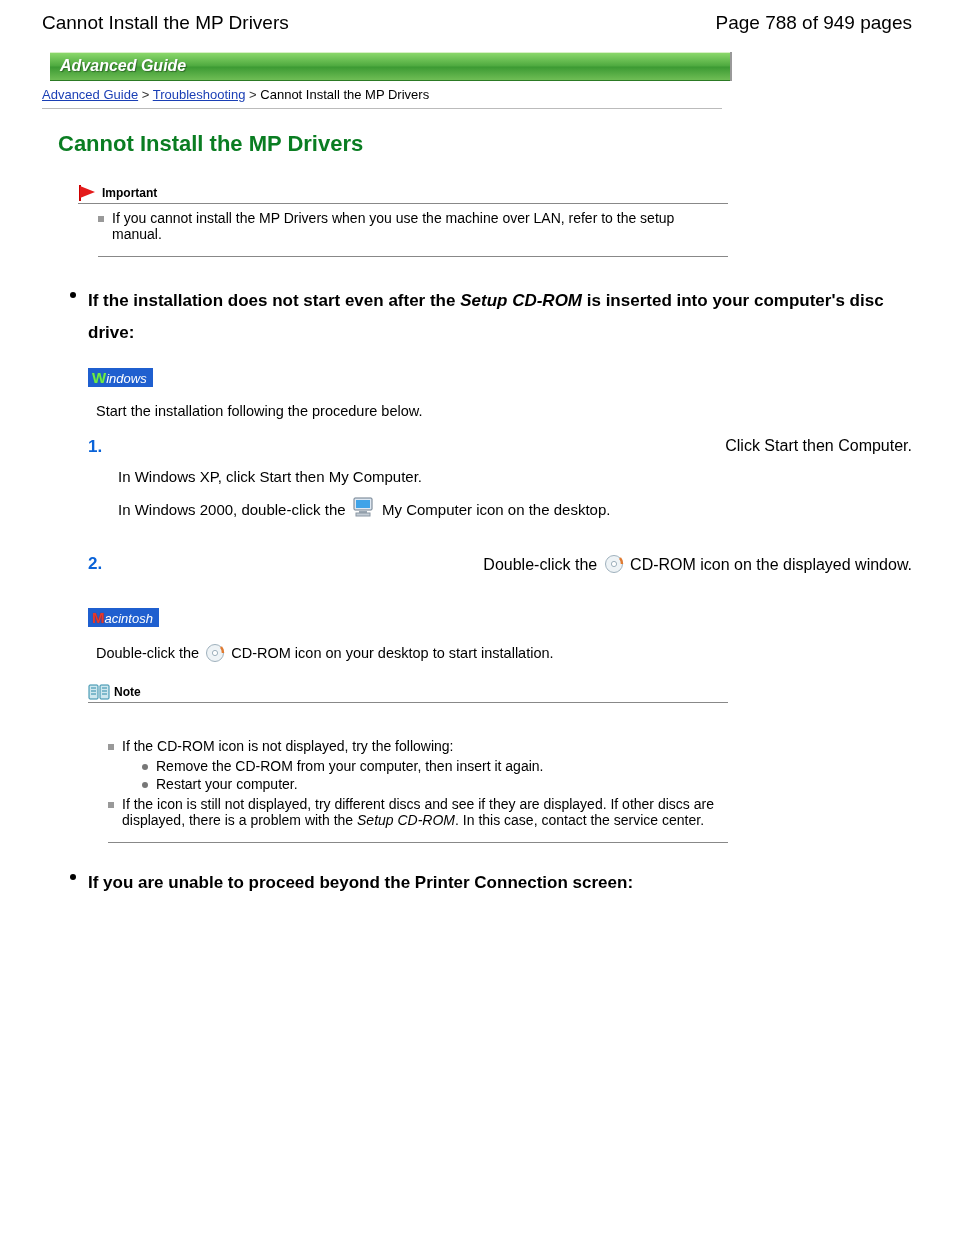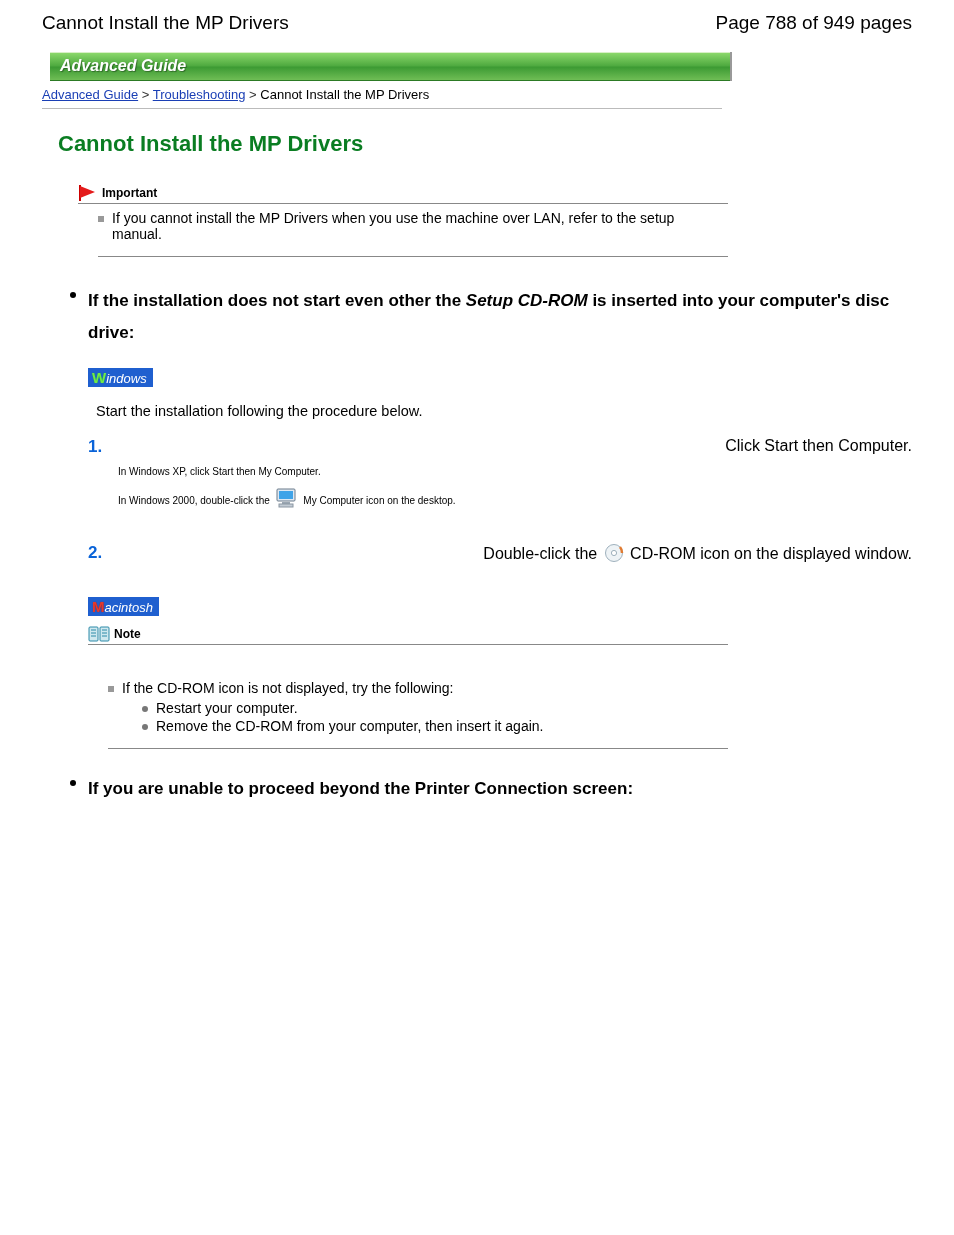--- a/index.html
+++ b/index.html
@@ -151,21 +151,21 @@
     color: #0a63d8;
     font-weight: bold;
     font-size: 17px;
   }
   ol.steps h4 {
     font-size: 16px;
     font-weight: normal;
     margin: 0 0 8px 0;
     text-align: right;
   }
-  .step-sub { font-size: 10px; margin: 6px 0; line-height: 1.8; }
+  .step-sub { font-size: 15px; margin: 6px 0; line-height: 1.8; }
   .monitor-icon, .cd-icon {
     display:inline-block;
     vertical-align: middle;
     margin: 0 2px;
   }
   .monitor-icon svg { width:24px; height:22px; }
   .cd-icon svg { width:20px; height:20px; }
   .note-sublist {
     list-style: none;
     margin: 4px 0 4px 20px;
@@ -220,21 +220,21 @@
     <h3>Important</h3>
   </div>
   <ul class="box-list">
     <li>If you cannot install the MP Drivers when you use the machine over LAN, refer to the setup manual.</li>
   </ul>
 </div>
 
 <ul class="main-bullets">
   <li>
     <h2>
-      <span>If the installation does not start even other the </span>
+      <span>If the installation does not start even after the </span>
       <span class="ital">Setup CD-ROM</span>
       <span> is inserted into your computer's disc drive:</span>
     </h2>
     <div class="body-indent">
       <span class="os-badge"><span class="bigW">W</span><span>indows</span></span>
       <p class="plain">Start the installation following the procedure below.</p>
 
       <ol class="steps">
         <li>
           <h4>Click Start then Computer.</h4>
@@ -261,43 +261,58 @@
                   <circle cx="10" cy="10" r="2.6" fill="#fff" stroke="#9fb1bd"></circle>
                   <path d="M16 4 a8.5 8.5 0 0 1 2 6" stroke="#e07a30" stroke-width="2.5" fill="none"></path>
                 </svg>
             </span>
             <span> CD-ROM icon on the displayed window.</span>
           </h4>
         </li>
       </ol>
 
       <span class="os-badge"><span class="bigM">M</span><span>acintosh</span></span>
+      <p class="plain">
+        <span>Double-click the </span>
+        <span class="cd-icon">
+          <svg viewBox="0 0 20 20">
+              <circle cx="10" cy="10" r="8.5" fill="#eef3f6" stroke="#9fb1bd"></circle>
+              <circle cx="10" cy="10" r="2.6" fill="#fff" stroke="#9fb1bd"></circle>
+              <path d="M16 4 a8.5 8.5 0 0 1 2 6" stroke="#e07a30" stroke-width="2.5" fill="none"></path>
+            </svg>
+        </span>
+        <span> CD-ROM icon on your desktop to start installation.</span>
+      </p>
 
       <div class="note-head" style="margin-left:0;width:640px;">
         <span class="note-icon">
           <svg viewBox="0 0 22 16">
               <rect x="1" y="1" width="9" height="14" rx="1" fill="#cfe8ef" stroke="#2c8aa8"></rect>
               <rect x="12" y="1" width="9" height="14" rx="1" fill="#cfe8ef" stroke="#2c8aa8"></rect>
               <line x1="3" y1="4" x2="8" y2="4" stroke="#2c8aa8"></line>
               <line x1="3" y1="7" x2="8" y2="7" stroke="#2c8aa8"></line>
               <line x1="3" y1="10" x2="8" y2="10" stroke="#2c8aa8"></line>
               <line x1="14" y1="4" x2="19" y2="4" stroke="#2c8aa8"></line>
               <line x1="14" y1="7" x2="19" y2="7" stroke="#2c8aa8"></line>
               <line x1="14" y1="10" x2="19" y2="10" stroke="#2c8aa8"></line>
             </svg>
         </span>
         <h3>Note</h3>
       </div>
       <ul class="box-list" style="margin-left:20px;width:620px;margin-top:35px;">
         <li>
           <span>If the CD-ROM icon is not displayed, try the following:</span>
           <ul class="note-sublist">
+            <li>Remove the CD-ROM from your computer, then insert it again.</li>
             <li>Restart your computer.</li>
-            <li>Remove the CD-ROM from your computer, then insert it again.</li>
           </ul>
+        </li>
+        <li>
+          <span>If the icon is still not displayed, try different discs and see if they are displayed. If other discs are displayed, there is a problem with the </span>
+          <span class="ital">Setup CD-ROM</span><span>. In this case, contact the service center.</span>
         </li>
       </ul>
     </div>
   </li>
 
   <li>
     <h2>If you are unable to proceed beyond the Printer Connection screen:</h2>
   </li>
 </ul>
 

